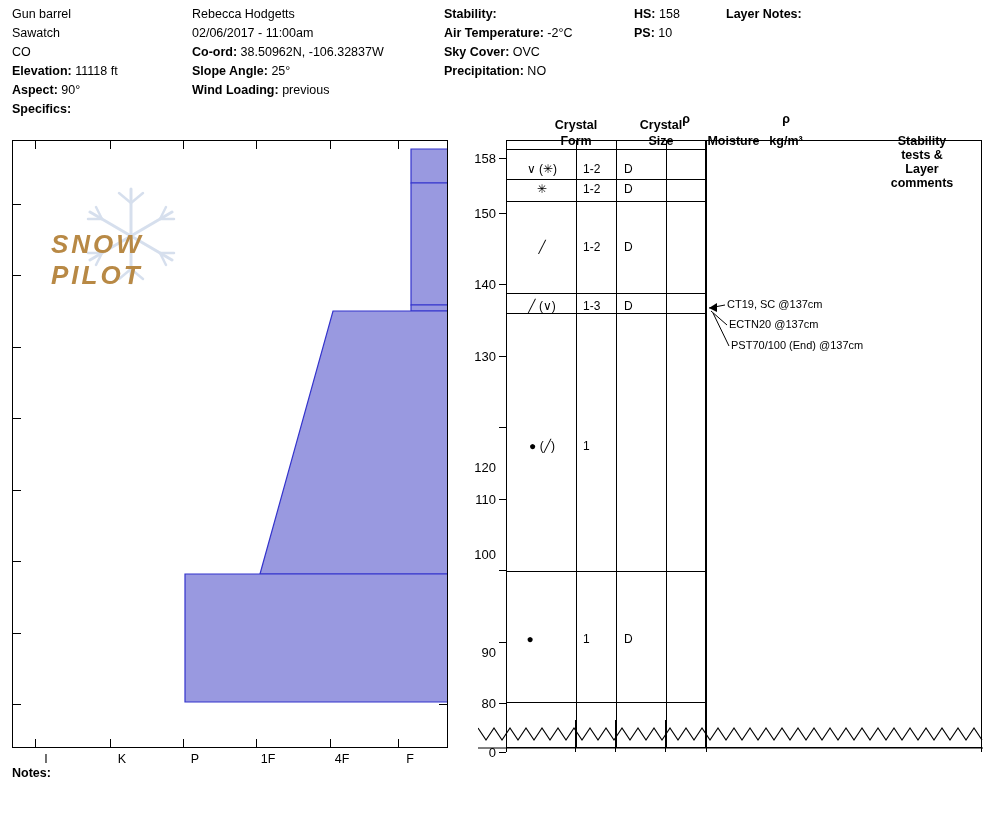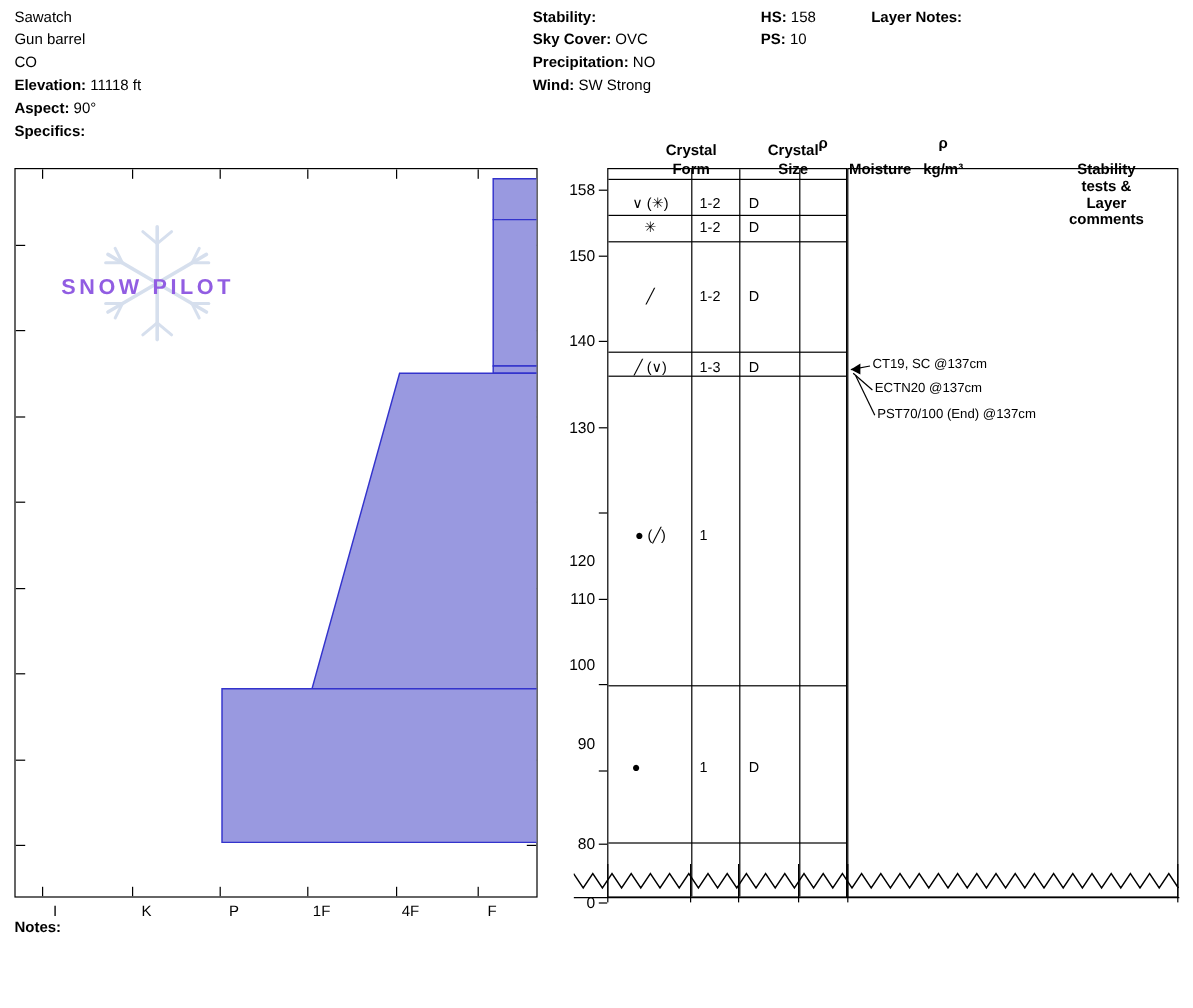--- a/index.html
+++ b/index.html
@@ -61,23 +61,24 @@
 
   
   #watermark {
     position: absolute; left: 18px; top: 40px;
     width: 200px; height: 110px;
     opacity: 0.75;
     pointer-events: none;
   }
   #watermark .wm-text {
     position: absolute; left: 20px; top: 48px;
-    font-size: 18px; font-weight: bold; letter-spacing: 3px;
-    color: #6d28d9;
+    font-size: 26px; font-weight: bold; letter-spacing: 3px;
+    color: #a16207;
     font-family: "Liberation Sans", sans-serif;
+    font-style: italic;
   }
 
   
   #hardness-axis { left: 12px; top: 749px; width: 436px; height: 20px; }
   #hardness-axis .hl {
     position: absolute; top: 3px; font-size: 12.5px; text-align: center;
     transform: translateX(-50%);
   }
 
   
@@ -118,53 +119,69 @@
   .comment-text { position: absolute; font-size: 11px; white-space: nowrap; }
 
   #notes-label { left: 12px; top: 766px; font-weight: bold; }
 </style>
 </head>
 <body>
 
 <div id="header">
 
   <div class="hdr-col" id="col-loc">
+    <div class="hdr-line">Gun barrel</div>
     <div class="hdr-line">Sawatch</div>
-    <div class="hdr-line">Gun barrel</div>
     <div class="hdr-line">CO</div>
     <div class="hdr-line kv">
       <span class="k">Elevation:</span>
       <span class="v">11118 ft</span>
     </div>
     <div class="hdr-line kv">
       <span class="k">Aspect:</span>
       <span class="v">90°</span>
     </div>
     <div class="hdr-line kv">
       <span class="k">Specifics:</span>
     </div>
   </div>
 
+  <div class="hdr-col" id="col-obs">
+    <div class="hdr-line">Rebecca Hodgetts</div>
+    <div class="hdr-line">02/06/2017 - 11:00am</div>
+    <div class="hdr-line kv">
+      <span class="k">Co-ord:</span>
+      <span class="v">38.50962N, -106.32837W</span>
+    </div>
+    <div class="hdr-line kv">
+      <span class="k">Slope Angle:</span>
+      <span class="v">25°</span>
+    </div>
+    <div class="hdr-line kv">
+      <span class="k">Wind Loading:</span>
+      <span class="v">previous</span>
+    </div>
+  </div>
 
   <div class="hdr-col" id="col-cond">
     <div class="hdr-line kv">
       <span class="k">Stability:</span>
       <span class="v"></span>
     </div>
     <div class="hdr-line kv">
+      <span class="k">Air Temperature:</span>
+      <span class="v">-2°C</span>
+    </div>
+    <div class="hdr-line kv">
       <span class="k">Sky Cover:</span>
       <span class="v">OVC</span>
     </div>
     <div class="hdr-line kv">
       <span class="k">Precipitation:</span>
       <span class="v">NO</span>
-    </div>
-    <div class="hdr-line kv">
-      <span class="k">Wind:</span>
-      <span class="v">SW Strong</span>
     </div>
   </div>
 
   <div class="hdr-col" id="col-hs">
     <div class="hdr-line kv">
       <span class="k">HS:</span>
       <span class="v">158</span>
     </div>
     <div class="hdr-line kv">
       <span class="k">PS:</span>
@@ -274,21 +291,21 @@
 </div>
 
 <div class="abs" id="depth-axis">
   <div class="dl" style="top:18px;">158</div>
   <div class="dl" style="top:73px;">150</div>
   <div class="dl" style="top:144px;">140</div>
   <div class="dl" style="top:216px;">130</div>
   <div class="dl" style="top:287px;margin-top:40px;">120</div>
   <div class="dl" style="top:359px;">110</div>
   <div class="dl" style="top:414px;">100</div>
-  <div class="dl" style="top:480px;">90</div>
+  <div class="dl" style="top:512px;">90</div>
   <div class="dl" style="top:563px;">80</div>
   <div class="dl" style="top:612px;">0</div>
 
   <div class="dtick" style="top:18px;"></div>
   <div class="dtick" style="top:73px;"></div>
   <div class="dtick" style="top:144px;"></div>
   <div class="dtick" style="top:216px;"></div>
   <div class="dtick" style="top:287px;"></div>
   <div class="dtick" style="top:359px;"></div>
   <div class="dtick" style="top:430px;"></div>

